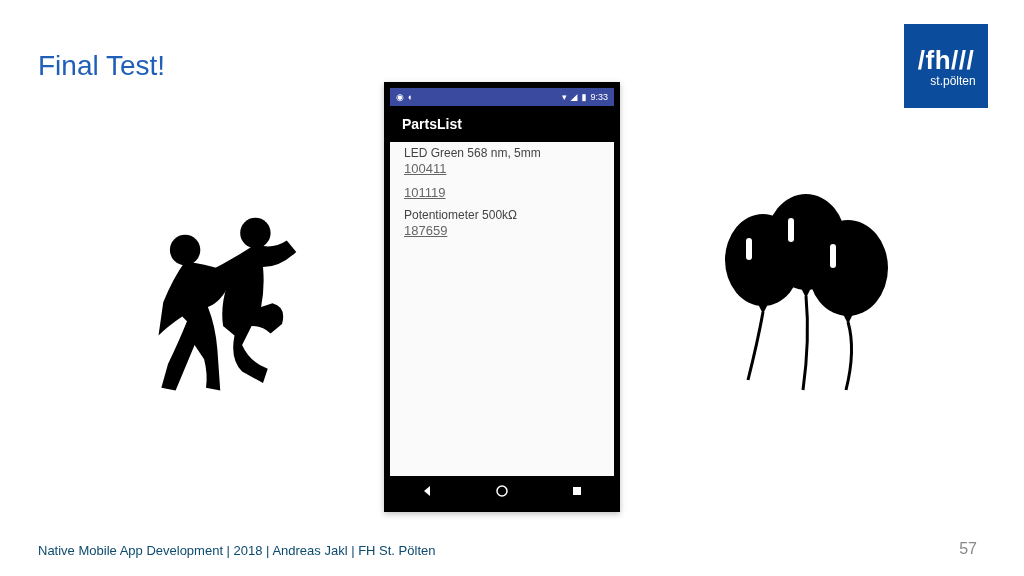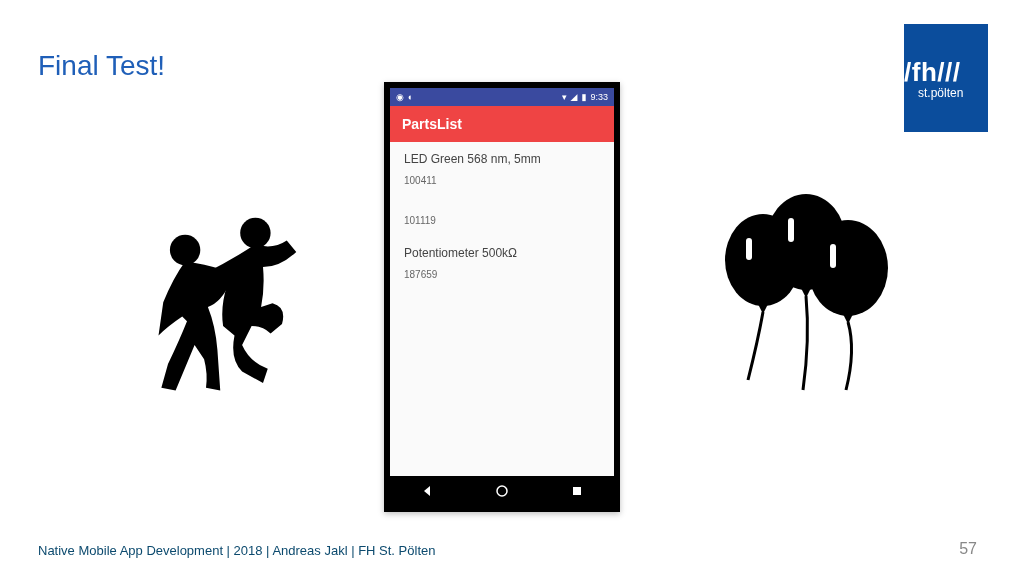--- a/index.html
+++ b/index.html
@@ -1,34 +1,34 @@
 <!DOCTYPE html>
 <html><head>
   <meta charset="utf-8">
   <style>
     * { margin: 0; padding: 0; box-sizing: border-box; }
     html, body { width: 1024px; height: 576px; font-family: "Segoe UI", Arial, sans-serif; background: #fff; overflow: hidden; }
     .slide { position: relative; width: 1024px; height: 576px; }
     .title { position: absolute; top: 50px; left: 38px; font-size: 28px; font-weight: 300; color: #1f5fb8; }
-    .logo { position: absolute; top: 24px; right: 36px; width: 84px; height: 108px; background: #0b4d9c; display: flex; flex-direction: column; align-items: flex-start; justify-content: center; }
+    .logo { position: absolute; top: 24px; right: 36px; width: 84px; height: 84px; background: #0b4d9c; display: flex; flex-direction: column; align-items: center; justify-content: center; }
     .logo-top { color: #fff; font-weight: 700; font-size: 26px; letter-spacing: 0.5px; font-family: Arial, sans-serif; }
     .logo-bot { color: #fff; font-size: 12px; font-weight: 400; margin-top: -2px; margin-left: 14px; }
     .footer { position: absolute; bottom: 18px; left: 38px; font-size: 13px; color: #0c4a6e; }
     .slidenum { position: absolute; bottom: 18px; right: 47px; font-size: 16px; color: #888; }
 
     
     .phone { position: absolute; left: 384px; top: 82px; width: 236px; height: 430px; background: #000; border-radius: 0; box-shadow: 0 2px 6px rgba(0,0,0,0.25); }
     .screen { position: absolute; top: 6px; left: 6px; right: 6px; bottom: 6px; background: #fafafa; display: flex; flex-direction: column; }
     .statusbar { height: 18px; background: #3a4a9f; color: #fff; font-size: 9px; display: flex; align-items: center; padding: 0 6px; justify-content: space-between; }
     .status-left, .status-right { display: flex; gap: 4px; align-items: center; }
-    .appbar { height: 36px; background: #ef4444; color: #fff; display: flex; align-items: center; padding: 0 12px; font-size: 14px; font-weight: 600; }
+    .appbar { height: 36px; background: #000000; color: #fff; display: flex; align-items: center; padding: 0 12px; font-size: 14px; font-weight: 600; }
     .content { flex: 1; background: #fafafa; overflow: hidden; }
-    .list-item { padding: 10px 14px; }
+    .list-item { padding: 4px 14px; }
     .item-title { font-size: 12px; color: #444; }
-    .item-sub { font-size: 10px; color: #666; margin-top: 9px; }
+    .item-sub { font-size: 13px; color: #666; margin-top: 1px; text-decoration: underline; }
     .navbar { height: 30px; background: #000; display: flex; align-items: center; justify-content: space-around; }
     .nav-btn { width: 14px; height: 14px; display: flex; align-items: center; justify-content: center; }
 
     
     .dancing { position: absolute; left: 130px; top: 212px; width: 190px; height: 190px; }
     
     .balloons { position: absolute; left: 708px; top: 190px; width: 180px; height: 210px; }
   </style>
 </head>
 <body>

